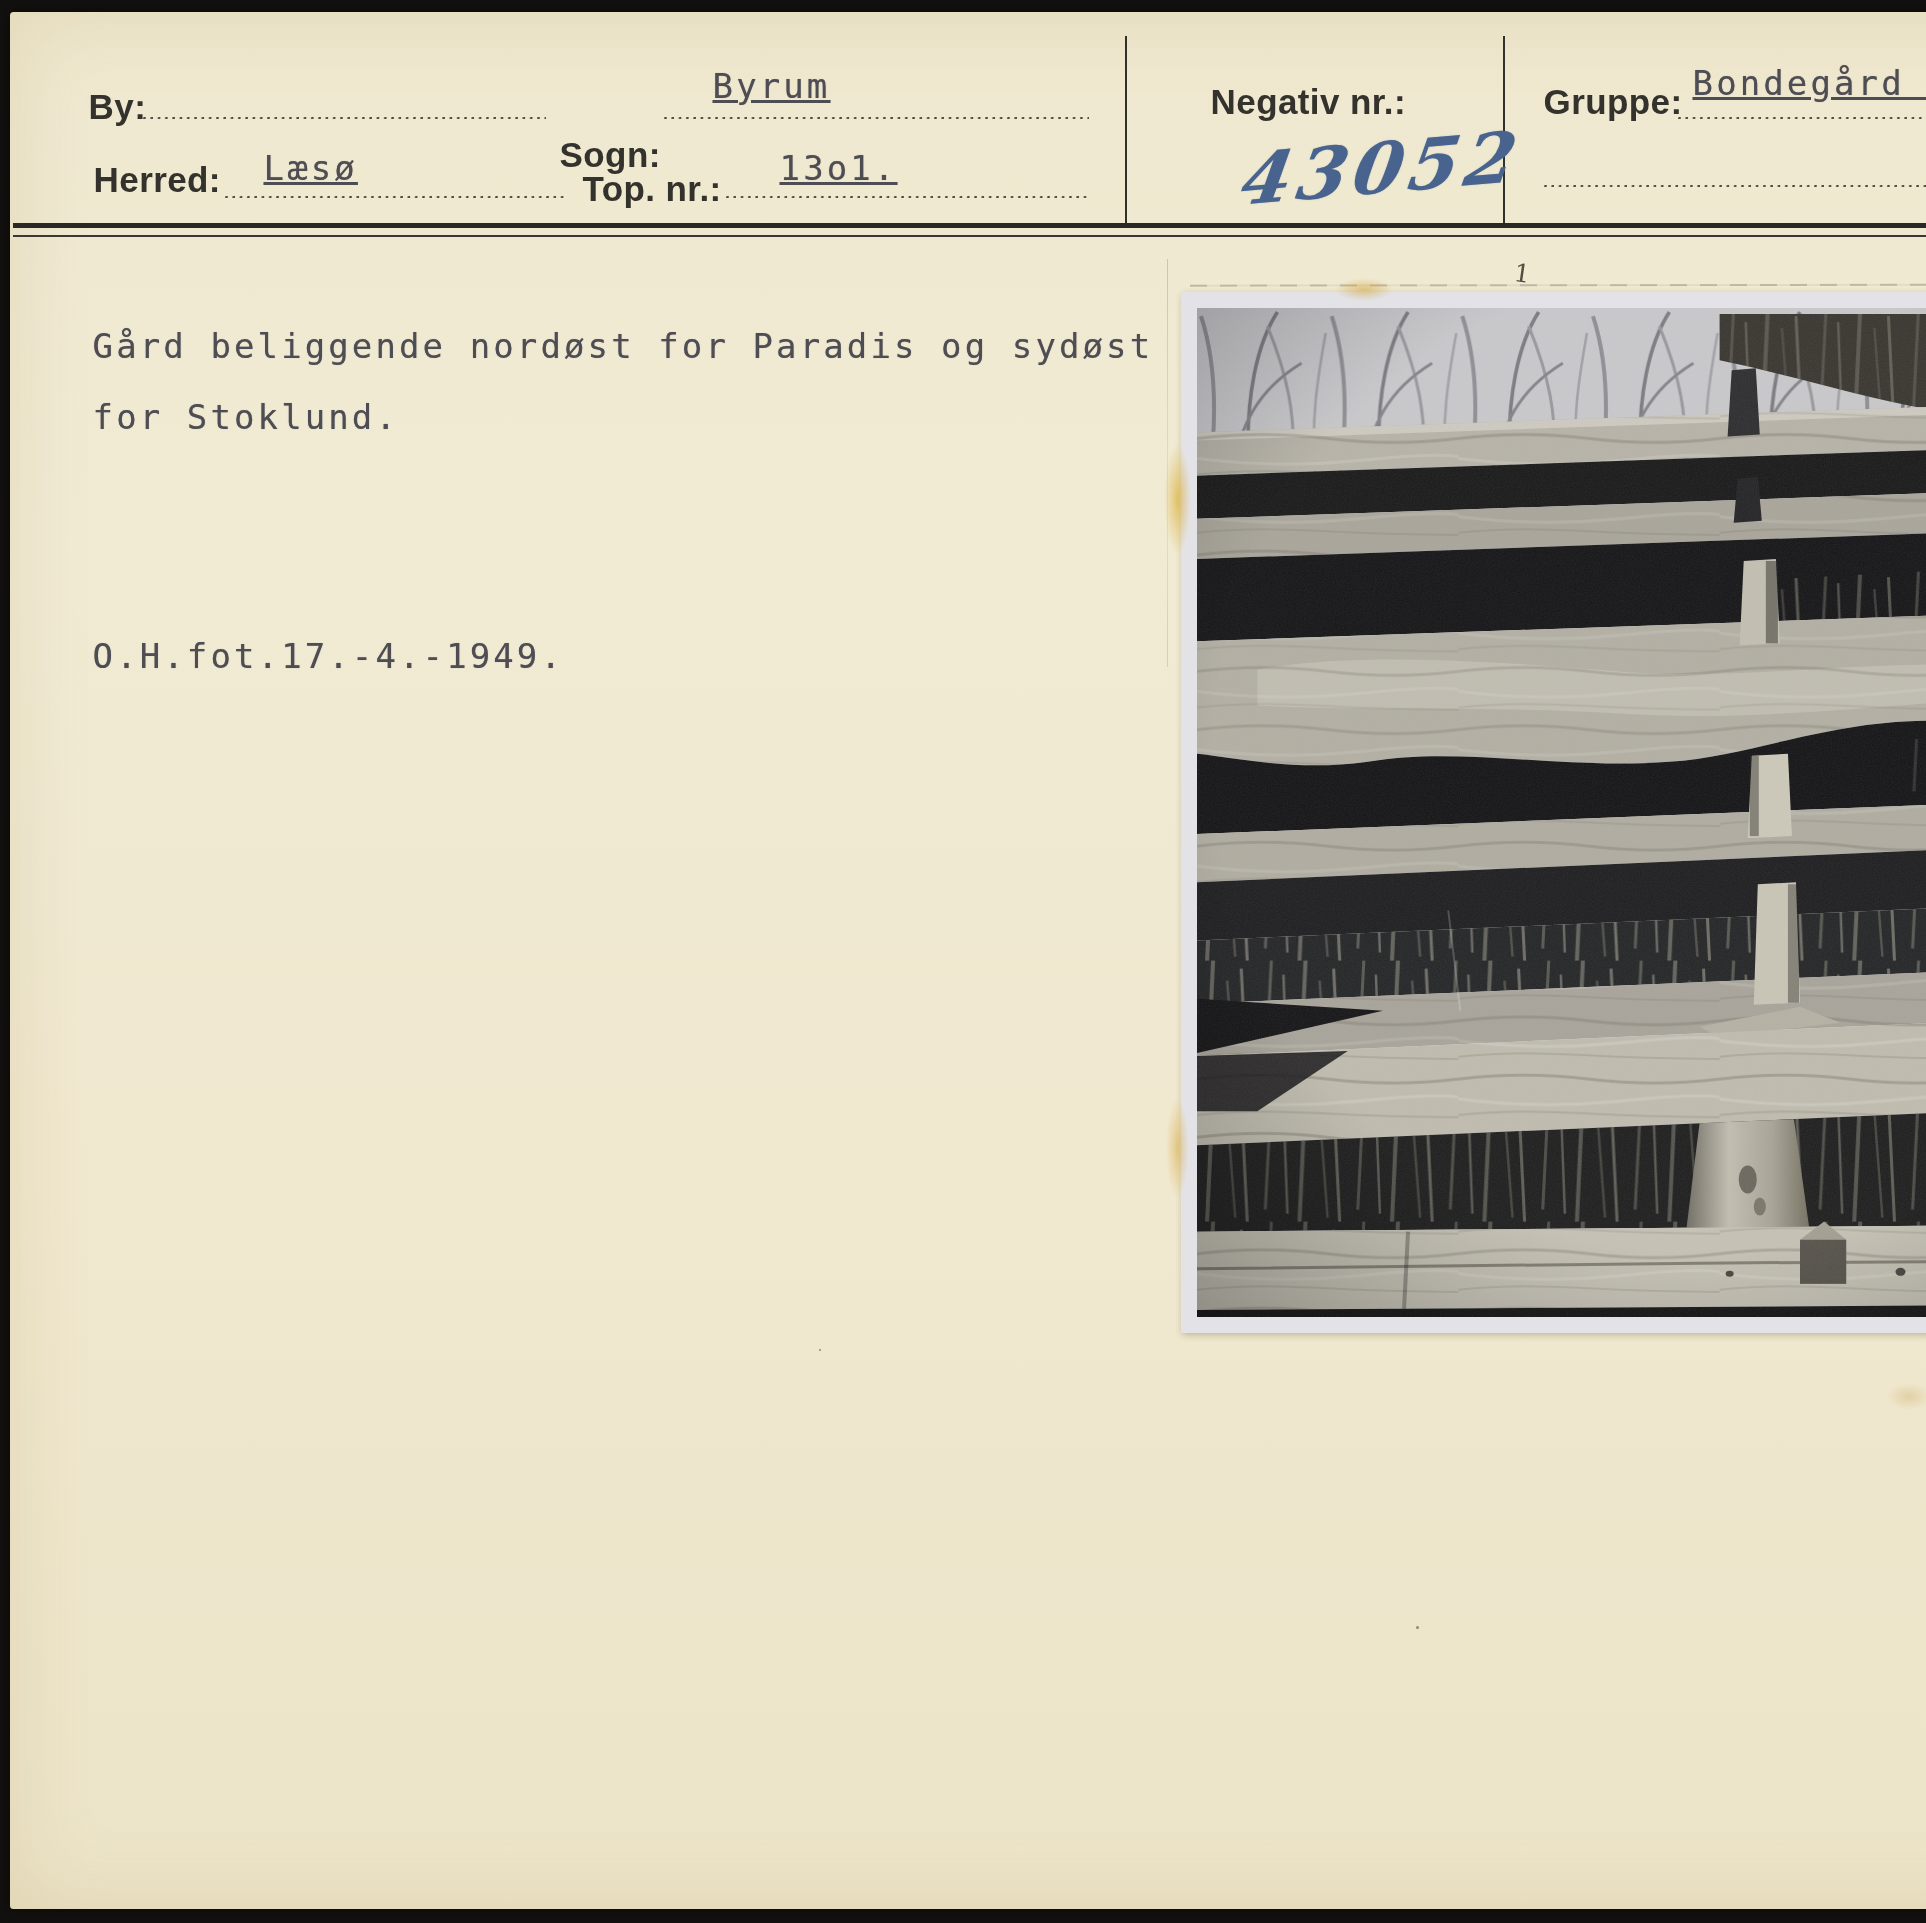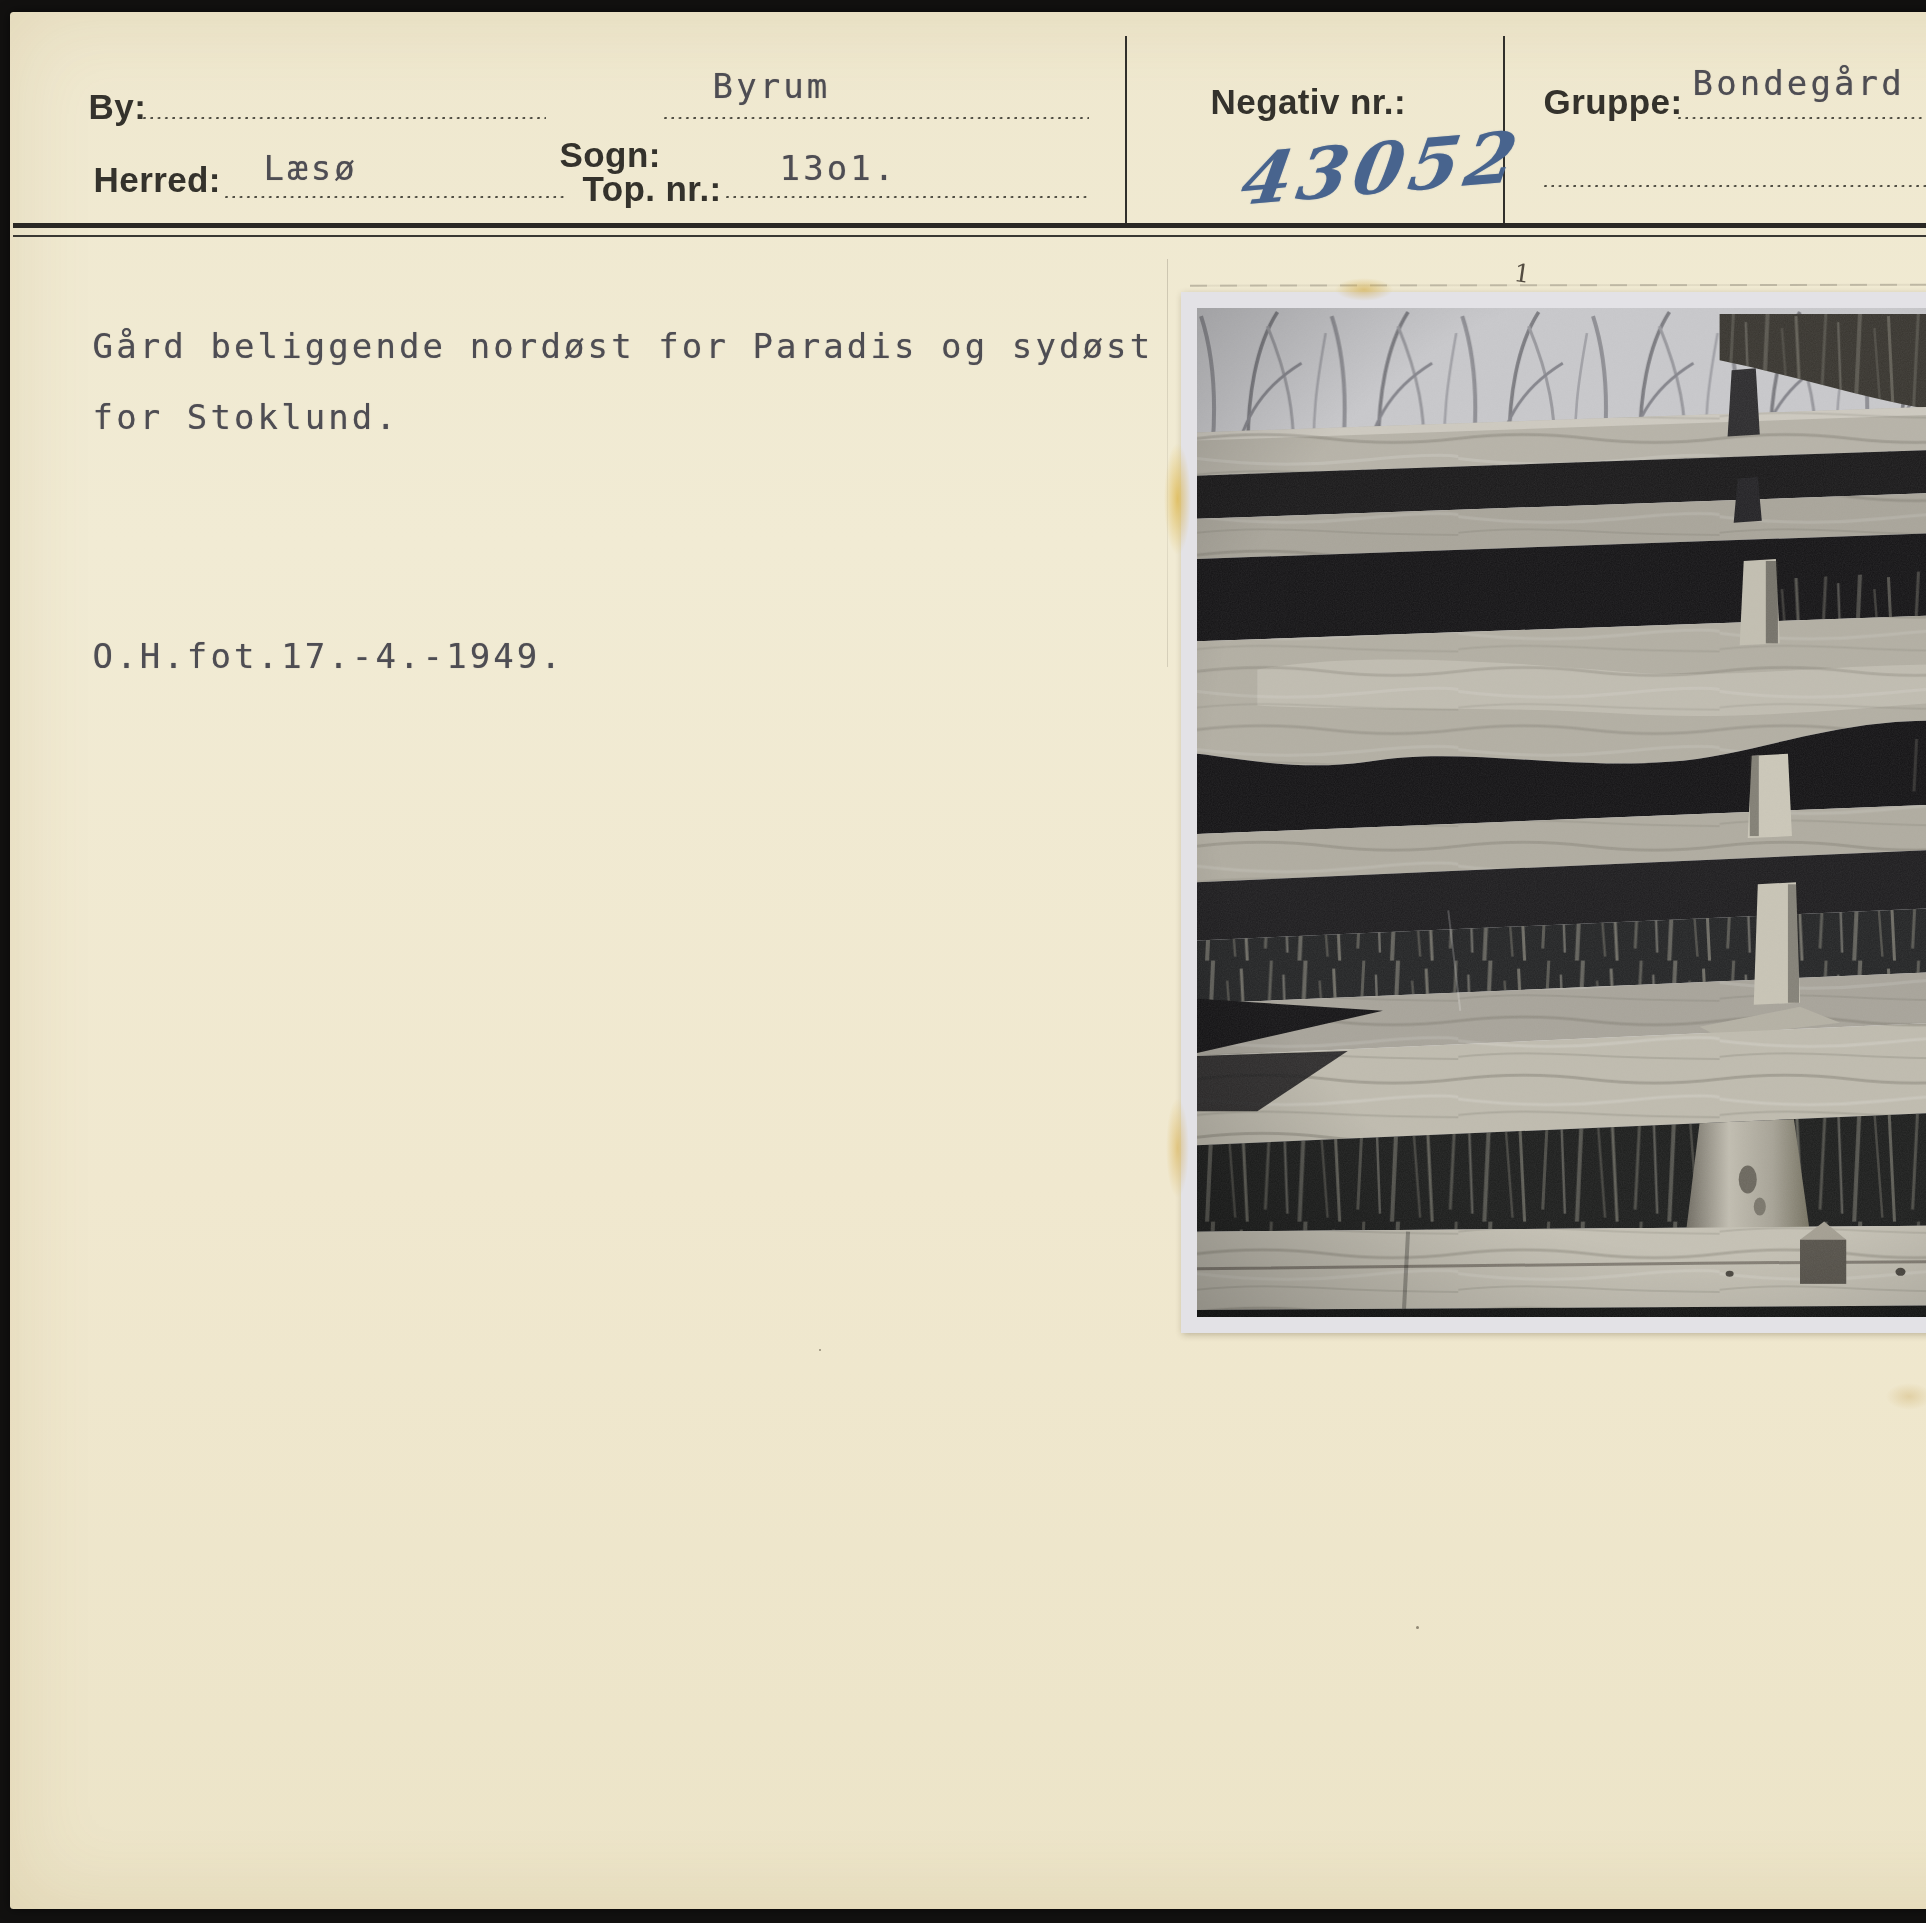--- a/index.html
+++ b/index.html
@@ -3,21 +3,21 @@
 <meta charset="utf-8">
 <style>
   html,body{margin:0;padding:0;background:#121110;}
   #stage{position:relative;width:2253px;height:1924px;overflow:hidden;background:#121110;
          font-family:"Liberation Sans",sans-serif;}
   #card{position:absolute;left:9.6px;top:11.6px;width:2229px;height:1897px;border-radius:3.5px;
         background:linear-gradient(180deg,#efe8cf 0%,#f1ebd4 28%,#f0e8cf 62%,#ece4c8 100%);
         box-shadow:inset 0 0 85px rgba(150,115,45,.14), 0 0 11.6px rgba(0,0,0,.55);}
   .lbl{position:absolute;font-weight:700;color:#34322c;font-size:35px;letter-spacing:0.4px;white-space:nowrap;}
   .type{position:absolute;font-family:"DejaVu Sans Mono",monospace;color:#4e4d53;font-size:34px;
-        letter-spacing:3.1px;white-space:nowrap;text-shadow:0 0 0.8px rgba(78,77,83,.55);}
+        letter-spacing:3.1px;white-space:nowrap;text-shadow:0 0 0.8px rgba(78,77,83,.55);text-decoration:underline;}
   .dots{position:absolute;height:2.7px;
         background-image:radial-gradient(circle at 1.5px 1.2px,#3a382f 1.2px,transparent 1.4px);
         background-size:7.3px 2.7px;background-repeat:repeat-x;opacity:.9;}
   .vdiv{position:absolute;top:24px;width:2.7px;height:190px;background:#31302b;}
   .rule{position:absolute;left:3.9px;width:2221px;background:#2a2824;}
   .hand{position:absolute;font-family:"DejaVu Serif",serif;font-style:italic;font-weight:700;
         color:#48648e;font-size:71px;transform:skewX(-14deg) rotate(-5deg);letter-spacing:5.4px;
         text-shadow:0 0 1.2px rgba(72,100,142,.45);white-space:nowrap;}
   .bodyline{position:absolute;left:83px;font-family:"DejaVu Sans Mono",monospace;color:#4e4d53;
          font-size:34px;letter-spacing:3.1px;white-space:nowrap;text-shadow:0 0 0.8px rgba(78,77,83,.5);}

